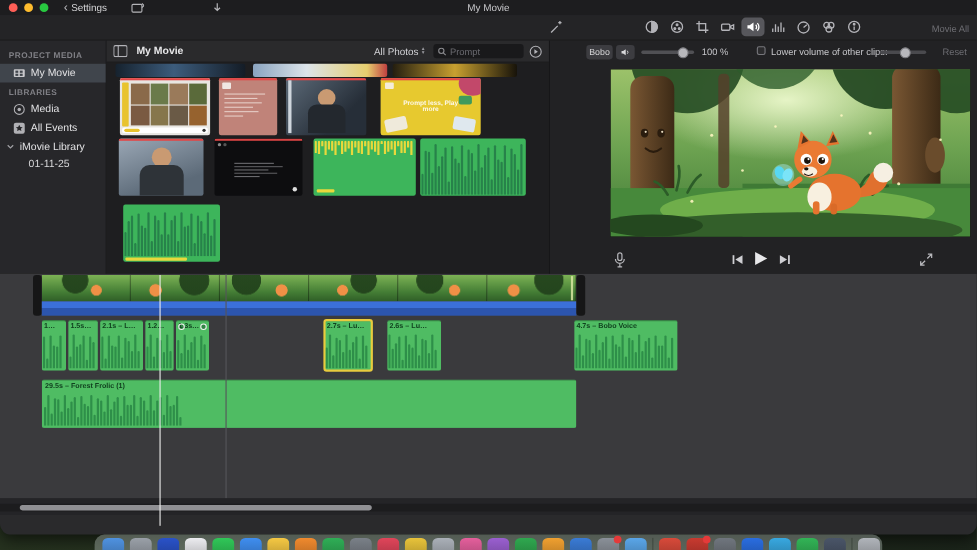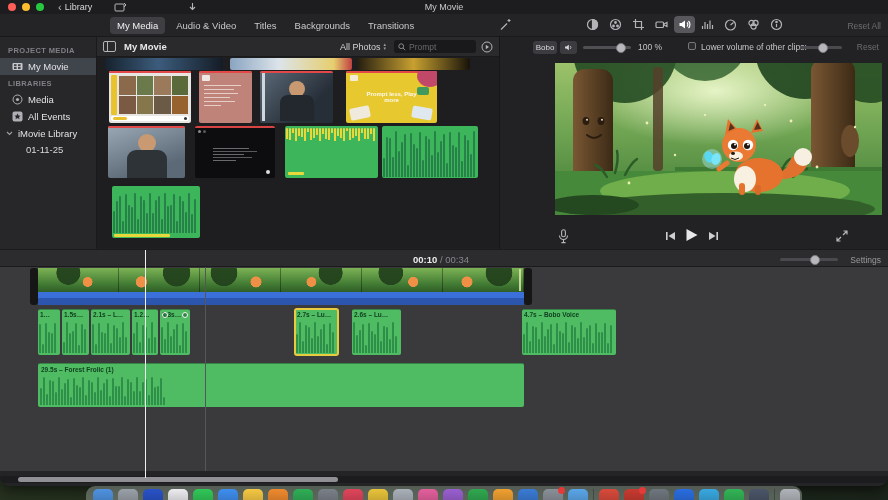--- a/index.html
+++ b/index.html
@@ -95,44 +95,37 @@
 <div class="window">
 
   <div class="titlebar">
     <div class="lights">
       <span class="light" style="background:#ff5f57"></span>
       <span class="light" style="background:#febc2e"></span>
       <span class="light" style="background:#28c840"></span>
     </div>
     <div class="back">
       <span class="chev">‹</span>
-      <span>Library</span>
+      <span>Settings</span>
     </div>
     <span class="tb-icon">
       <svg width="12" height="10" viewBox="0 0 12 10">
           <rect x="1" y="2" width="9" height="7" rx="1" fill="none" stroke="#b5b5b9" stroke-width="1"></rect>
           <path d="M10 1l2 2-2 2" fill="none" stroke="#b5b5b9" stroke-width="1"></path>
         </svg>
     </span>
     <span class="tb-icon" style="margin-left:62px">
       <svg width="9" height="10" viewBox="0 0 9 10">
           <path d="M4.5 1v6M2 5l2.5 2.5L7 5" fill="none" stroke="#b5b5b9" stroke-width="1.1"></path>
         </svg>
     </span>
     <div class="wintitle">My Movie</div>
   </div>
 
   <div class="topstrip">
-    <div class="tabs" id="tabs">
-        <span class="tab active">My Media</span>
-        <span class="tab">Audio &amp; Video</span>
-        <span class="tab">Titles</span>
-        <span class="tab">Backgrounds</span>
-        <span class="tab">Transitions</span>
-      </div>
     <div class="adjust">
       <span class="aicon wand">
         <svg width="13" height="13" viewBox="0 0 13 13">
             <path d="M2 11.5L8 5.5"></path>
             <path d="M10 1v3M8.5 2.5h3"></path>
           </svg>
         </span>
       <span class="aicon">
         <svg width="13" height="13" viewBox="0 0 13 13">
             <circle cx="6.5" cy="6.5" r="5"></circle>
@@ -183,21 +176,21 @@
           </svg>
         </span>
       <span class="aicon">
         <svg width="13" height="13" viewBox="0 0 13 13">
             <circle cx="6.5" cy="6.5" r="5"></circle>
             <path d="M6.5 6v3.2"></path>
             <circle cx="6.5" cy="4" r="0.7" fill="#b3b3b8"></circle>
           </svg>
         </span>
     </div>
-    <span class="resetall">Reset All</span>
+    <span class="resetall">Movie All</span>
   </div>
 
   <div class="main">
 
     <div class="sidebar">
       <div class="sb-h">PROJECT MEDIA</div>
       <div class="sb-item sel">
         <svg width="11" height="9" viewBox="0 0 11 9">
             <rect x="0.5" y="1" width="10" height="7" rx="1" fill="#c9c9cc"></rect>
             <rect x="2" y="2.2" width="2.6" height="2" fill="#40454c"></rect>
@@ -568,31 +561,20 @@
           </span>
         <span style="position:absolute;right:40px;top:3px;">
           <svg width="12" height="12" viewBox="0 0 12 12">
               <path d="M7.5 1H11v3.5M11 1L7 5M4.5 11H1V7.5M1 11l4-4" fill="none" stroke="#b8b8bc" stroke-width="1.2"></path>
             </svg>
           </span>
       </div>
     </div>
   </div>
 
-  <div class="tl-bar">
-    <div class="timedisp">
-      <span>00:10</span>
-      <span class="dim"> <span>/</span> </span>
-      <span class="dim">00:34</span>
-    </div>
-    <div class="slider" id="zoomslider" style="right:50px;top:8px;width:58px;left:auto;background:#4a4a4e;">
-        <span class="knob" style="left: calc(60% - 5px);"></span>
-      </div>
-    <span class="settings">Settings</span>
-  </div>
 
   <div class="timeline">
     <div class="handle" style="left:30px;"></div>
     <div class="film" id="film">
         <div class="frame" style="background: radial-gradient(circle at 62% 58%, rgb(240, 144, 70) 0px, rgb(240, 144, 70) 9%, rgba(0, 0, 0, 0) 10%), radial-gradient(circle at 38% 20%, rgba(34, 66, 28, 0.95) 0px, rgba(34, 66, 28, 0.95) 22%, rgba(0, 0, 0, 0) 23%), linear-gradient(rgb(124, 178, 84) 0%, rgb(68, 125, 53) 65%, rgb(47, 94, 39) 100%);"></div>
         <div class="frame" style="background: radial-gradient(circle at 28% 58%, rgb(240, 144, 70) 0px, rgb(240, 144, 70) 9%, rgba(0, 0, 0, 0) 10%), radial-gradient(circle at 72% 20%, rgba(34, 66, 28, 0.95) 0px, rgba(34, 66, 28, 0.95) 22%, rgba(0, 0, 0, 0) 23%), linear-gradient(rgb(124, 178, 84) 0%, rgb(68, 125, 53) 65%, rgb(47, 94, 39) 100%);"></div>
         <div class="frame" style="background: radial-gradient(circle at 70% 58%, rgb(240, 144, 70) 0px, rgb(240, 144, 70) 9%, rgba(0, 0, 0, 0) 10%), radial-gradient(circle at 30% 20%, rgba(34, 66, 28, 0.95) 0px, rgba(34, 66, 28, 0.95) 22%, rgba(0, 0, 0, 0) 23%), linear-gradient(rgb(124, 178, 84) 0%, rgb(68, 125, 53) 65%, rgb(47, 94, 39) 100%);"></div>
         <div class="frame" style="background: radial-gradient(circle at 38% 58%, rgb(240, 144, 70) 0px, rgb(240, 144, 70) 9%, rgba(0, 0, 0, 0) 10%), radial-gradient(circle at 62% 20%, rgba(34, 66, 28, 0.95) 0px, rgba(34, 66, 28, 0.95) 22%, rgba(0, 0, 0, 0) 23%), linear-gradient(rgb(124, 178, 84) 0%, rgb(68, 125, 53) 65%, rgb(47, 94, 39) 100%);"></div>
         <div class="frame" style="background: radial-gradient(circle at 64% 58%, rgb(240, 144, 70) 0px, rgb(240, 144, 70) 9%, rgba(0, 0, 0, 0) 10%), radial-gradient(circle at 36% 20%, rgba(34, 66, 28, 0.95) 0px, rgba(34, 66, 28, 0.95) 22%, rgba(0, 0, 0, 0) 23%), linear-gradient(rgb(124, 178, 84) 0%, rgb(68, 125, 53) 65%, rgb(47, 94, 39) 100%);"></div>
         <div class="frame" style="background: radial-gradient(circle at 30% 58%, rgb(240, 144, 70) 0px, rgb(240, 144, 70) 9%, rgba(0, 0, 0, 0) 10%), radial-gradient(circle at 70% 20%, rgba(34, 66, 28, 0.95) 0px, rgba(34, 66, 28, 0.95) 22%, rgba(0, 0, 0, 0) 23%), linear-gradient(rgb(124, 178, 84) 0%, rgb(68, 125, 53) 65%, rgb(47, 94, 39) 100%);"></div>

